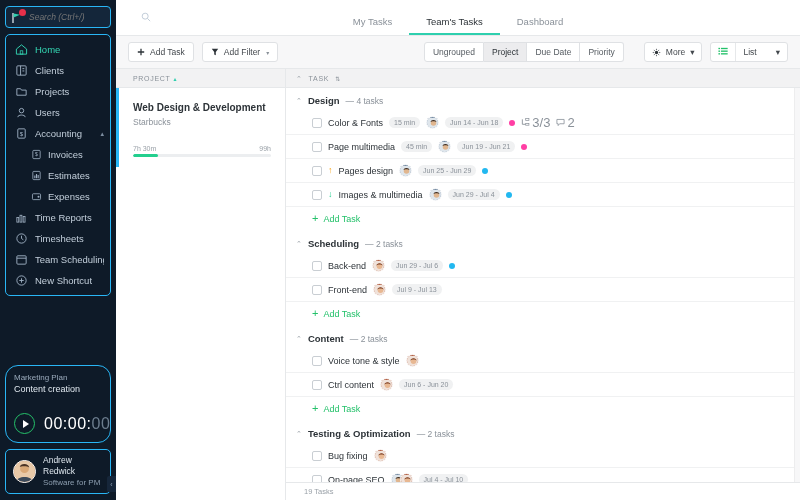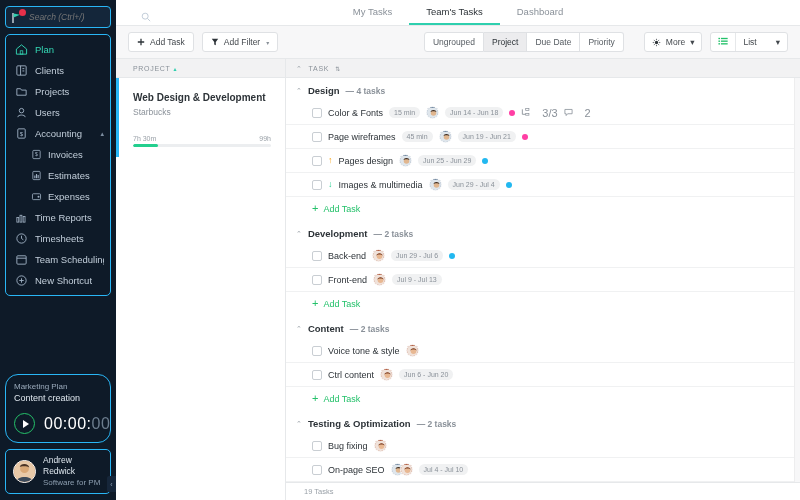--- a/index.html
+++ b/index.html
@@ -65,21 +65,21 @@
 
   .sidebar-spacer { flex: 1; }
 
   .timer-card {
     margin: 0 5px 6px 5px;
     border: 1px solid #29b6f6;
     border-radius: 13px;
     padding: 6px 8px 8px 8px;
   }
   .timer-proj { color: #9aaabb; font-size: 8px; line-height: 11px; }
-  .timer-task { color: #dfe7ee; font-size: 9px; line-height: 13px; margin-bottom: 8px; }
+  .timer-task { color: #dfe7ee; font-size: 9px; line-height: 13px; margin-bottom: 17px; }
   .timer-row { display: flex; align-items: center; gap: 9px; }
   .play-btn {
     width: 21px; height: 21px; border-radius: 50%;
     border: 1.5px solid #25c16a; flex: none;
     display: flex; align-items: center; justify-content: center;
   }
   .play-tri {
     width: 0; height: 0; margin-left: 2px;
     border-left: 6px solid #ffffff;
     border-top: 4px solid transparent;
@@ -107,21 +107,21 @@
     width: 9px; height: 16px; background: #16263a;
     border-radius: 2px 0 0 2px;
     display: flex; align-items: center; justify-content: center;
     color: #8fa2b5; font-size: 7px;
   }
 
   
   .main { flex: 1; background: #ffffff; display: flex; flex-direction: column; min-width: 0; }
 
   .topbar {
-    height: 26px; border-bottom: 1px solid #e6e8ea;
+    height: 36px; border-bottom: 1px solid #e6e8ea;
     display: flex; align-items: flex-end; justify-content: center;
     background: #ffffff; flex: none;
   }
   .tabs { display: flex; gap: 0px; }
   .tab {
     font-size: 9.5px; color: #8a9199;
     padding: 0 17px 6px 17px; cursor: pointer;
     border-bottom: 2px solid transparent;
   }
   .tab.active { color: #2d3338; border-bottom-color: #2ecfae; }
@@ -190,21 +190,21 @@
     display: flex; align-items: center; padding: 0 10px;
     font-size: 7px; color: #8a9199; letter-spacing: .7px; flex: none; gap: 6px;
   }
   .task-scroll { flex: 1; overflow: hidden; position: relative; }
 
   .group-head {
     display: flex; align-items: center; gap: 6px;
     padding: 7px 10px 5px 10px; font-size: 9.5px; color: #2d3338;
   }
   .group-head .gname { font-weight: bold; }
-  .group-head .gcount { color: #8a9199; font-weight: bold; font-size: 8.5px; }
+  .group-head .gcount { color: #8a9199; font-weight: normal; font-size: 8.5px; }
   .caret-up { color: #9aa1a8; font-size: 7px; line-height: 1; }
 
   .task-row {
     display: flex; align-items: center; gap: 6px;
     height: 24px; padding: 0 10px 0 26px;
     border-bottom: 1px solid #f0f1f2;
   }
   .task-row:first-of-type { border-top: 1px solid #f0f1f2; }
   .cbx {
     width: 10px; height: 10px; border: 1px solid #c9ced3;
@@ -220,21 +220,21 @@
   }
   .avatar {
     width: 13px; height: 13px; border-radius: 50%; flex: none;
     overflow: hidden; border: 1px solid #fff;
   }
   .av-m { background: #7a8fa6; }
   .av-f { background: #b4654a; }
   .avgrp { display: flex; }
   .avgrp .avatar + .avatar { margin-left: -4px; }
   .dot { width: 6px; height: 6px; border-radius: 50%; flex: none; }
-  .meta-ico { display: flex; align-items: center; gap: 12px; font-size: 11px; color: #8a9199; }
+  .meta-ico { display: flex; align-items: center; gap: 2px; font-size: 13px; color: #8a9199; }
 
   .add-task {
     display: flex; align-items: center; gap: 5px;
     padding: 6px 10px 7px 26px; font-size: 9px; color: #23c16a;
     cursor: pointer;
   }
   .add-task .plus { font-size: 11px; line-height: 1; }
 
   .footer {
     height: 18px; border-top: 1px solid #e6e8ea;
@@ -269,21 +269,21 @@
     </div>
 
     <div class="nav-box">
       <div class="nav-item active">
         <span class="ico">
           <svg width="13" height="13" viewBox="0 0 14 14">
               <path d="M1.5 6.5 L7 2 L12.5 6.5 L12.5 12 L1.5 12 Z" stroke="#34d8b4" stroke-width="1" fill="none"></path>
               <rect x="5.6" y="8.4" width="2.8" height="3.6" stroke="#34d8b4" stroke-width=".8" fill="none"></rect>
             </svg>
         </span>
-        <span class="nav-label">Plan</span>
+        <span class="nav-label">Home</span>
       </div>
 
       <div class="nav-item">
         <span class="ico">
           <svg width="13" height="13" viewBox="0 0 14 14">
               <rect x="2" y="2" width="10" height="10" rx="1" stroke="#9fb0c2" stroke-width="1" fill="none"></rect>
               <line x1="6" y1="2" x2="6" y2="12" stroke="#9fb0c2" stroke-width="1"></line>
               <line x1="8" y1="5" x2="10" y2="5" stroke="#9fb0c2" stroke-width="1"></line>
               <line x1="8" y1="7.5" x2="10" y2="7.5" stroke="#9fb0c2" stroke-width="1"></line>
             </svg>
@@ -548,21 +548,21 @@
             <span class="meta-ico">
               <svg width="9" height="9" viewBox="0 0 10 10">
                   <path d="M1 1.6 L9 1.6 L9 6.4 L4 6.4 L2.4 8.4 L2.4 6.4 L1 6.4 Z" stroke="#8a9199" stroke-width=".9" fill="none"></path>
                 </svg>
               <span>2</span>
             </span>
           </div>
 
           <div class="task-row">
             <span class="cbx"></span>
-            <span class="t-name">Page wireframes</span>
+            <span class="t-name">Page multimedia</span>
             <span class="pill">45 min</span>
             <span class="avatar av-m"><svg width="13" height="13" viewBox="0 0 14 14">
                   <rect width="14" height="14" fill="#dfe6ec"></rect>
                   <circle cx="7" cy="5.4" r="3" fill="#e0b68f"></circle>
                   <path d="M1 14 C2 9.8 12 9.8 13 14Z" fill="#2f4a6d"></path>
                   <path d="M3.8 4.4 C4 1.4 10 1.4 10.2 4.6 C9 3.2 5 3.2 3.8 4.4Z" fill="#3a2b22"></path>
                 </svg></span>
             <span class="pill">Jun 19 - Jun 21</span>
             <span class="dot" style="background:#ff3fa4"></span>
           </div>
@@ -595,21 +595,21 @@
             <span class="dot" style="background:#22b8f0"></span>
           </div>
 
           <div class="add-task">
             <span class="plus">+</span>
             <span>Add Task</span>
           </div>
 
           <div class="group-head">
             <span class="caret-up">⌃</span>
-            <span class="gname">Development</span>
+            <span class="gname">Scheduling</span>
             <span class="gcount">— 2 tasks</span>
           </div>
 
           <div class="task-row">
             <span class="cbx"></span>
             <span class="t-name">Back-end</span>
             <span class="avatar av-f"><svg width="13" height="13" viewBox="0 0 14 14">
                   <rect width="14" height="14" fill="#f0e2da"></rect>
                   <circle cx="7" cy="5.6" r="3" fill="#e8b892"></circle>
                   <path d="M1.4 14 C2.4 10 11.6 10 12.6 14Z" fill="#c4452e"></path>

